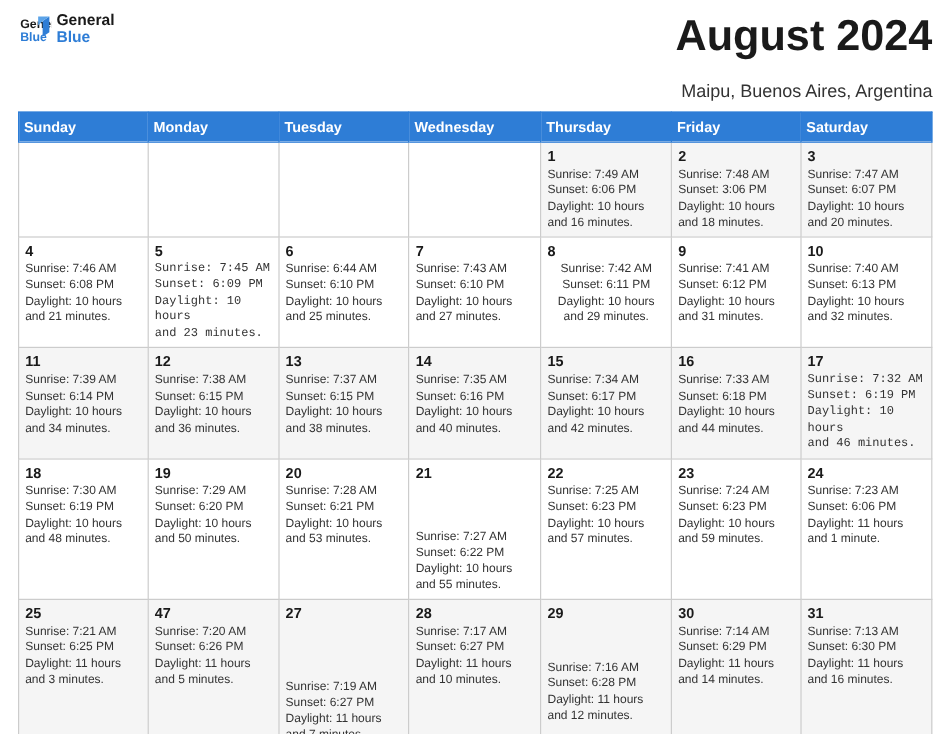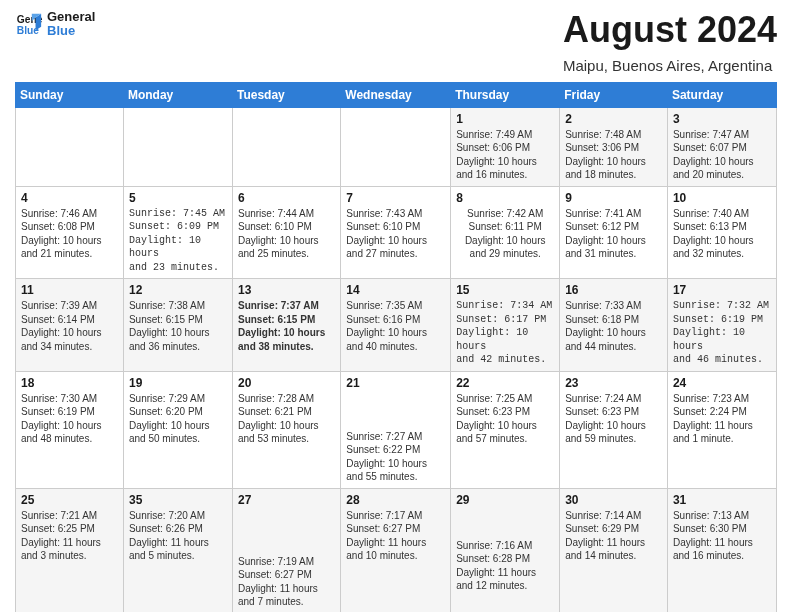--- a/index.html
+++ b/index.html
@@ -19,32 +19,32 @@
     .logo {
       display: flex;
       align-items: center;
       gap: 4px;
     }
     .logo-icon {
       width: 28px;
       height: 28px;
     }
     .title-area {
-      text-align: left;
+      text-align: right;
     }
     .month-title {
       font-size: 36px;
       font-weight: bold;
       color: #1a1a1a;
       line-height: 1.1;
     }
     .location-title {
       font-size: 15px;
       color: #333;
-      margin-top: 7px;
+      margin-top: 18px;
     }
     .calendar-table {
       width: 100%;
       border-collapse: collapse;
       font-size: 11px;
       border-radius: 13px;
     }
     .calendar-table thead th {
       background: #2e7dd6;
       color: #fff;
@@ -170,21 +170,21 @@
         </td>
         <td>
           <div class="day-number">5</div>
           <div class="day-info" style="white-space: pre-line; font-family: Liberation Mono, monospace;">Sunrise: 7:45 AM
 Sunset: 6:09 PM
 Daylight: 10 hours
 and 23 minutes.</div>
         </td>
         <td>
           <div class="day-number">6</div>
-          <div class="day-info" style="white-space: pre-line;">Sunrise: 7:44 AM
+          <div class="day-info" style="white-space: pre-line;">Sunrise: 6:44 AM
 Sunset: 6:10 PM
 Daylight: 10 hours
 and 25 minutes.</div>
         </td>
         <td>
           <div class="day-number">7</div>
           <div class="day-info" style="white-space: pre-line;">Sunrise: 7:43 AM
 Sunset: 6:10 PM
 Daylight: 10 hours
 and 27 minutes.</div>
@@ -221,35 +221,35 @@
         </td>
         <td>
           <div class="day-number">12</div>
           <div class="day-info" style="white-space: pre-line;">Sunrise: 7:38 AM
 Sunset: 6:15 PM
 Daylight: 10 hours
 and 36 minutes.</div>
         </td>
         <td>
           <div class="day-number">13</div>
-          <div class="day-info" style="white-space: pre-line; font-weight: bold;">Sunrise: 7:37 AM
+          <div class="day-info" style="white-space: pre-line;">Sunrise: 7:37 AM
 Sunset: 6:15 PM
 Daylight: 10 hours
 and 38 minutes.</div>
         </td>
         <td>
           <div class="day-number">14</div>
           <div class="day-info" style="white-space: pre-line;">Sunrise: 7:35 AM
 Sunset: 6:16 PM
 Daylight: 10 hours
 and 40 minutes.</div>
         </td>
         <td>
           <div class="day-number">15</div>
-          <div class="day-info" style="white-space: pre-line; font-family: Liberation Mono, monospace;">Sunrise: 7:34 AM
+          <div class="day-info" style="white-space: pre-line;">Sunrise: 7:34 AM
 Sunset: 6:17 PM
 Daylight: 10 hours
 and 42 minutes.</div>
         </td>
         <td>
           <div class="day-number">16</div>
           <div class="day-info" style="white-space: pre-line;">Sunrise: 7:33 AM
 Sunset: 6:18 PM
 Daylight: 10 hours
 and 44 minutes.</div>
@@ -301,35 +301,35 @@
         <td>
           <div class="day-number">23</div>
           <div class="day-info" style="white-space: pre-line;">Sunrise: 7:24 AM
 Sunset: 6:23 PM
 Daylight: 10 hours
 and 59 minutes.</div>
         </td>
         <td>
           <div class="day-number">24</div>
           <div class="day-info" style="white-space: pre-line;">Sunrise: 7:23 AM
-Sunset: 2:24 PM
+Sunset: 6:06 PM
 Daylight: 11 hours
 and 1 minute.</div>
         </td>
       </tr>
       <tr>
         <td>
           <div class="day-number">25</div>
           <div class="day-info" style="white-space: pre-line;">Sunrise: 7:21 AM
 Sunset: 6:25 PM
 Daylight: 11 hours
 and 3 minutes.</div>
         </td>
         <td>
-          <div class="day-number">35</div>
+          <div class="day-number">47</div>
           <div class="day-info" style="white-space: pre-line;">Sunrise: 7:20 AM
 Sunset: 6:26 PM
 Daylight: 11 hours
 and 5 minutes.</div>
         </td>
         <td>
           <div class="day-number">27</div>
           <div class="day-info" style="white-space: pre-line; margin-top: 48px;">Sunrise: 7:19 AM
 Sunset: 6:27 PM
 Daylight: 11 hours

